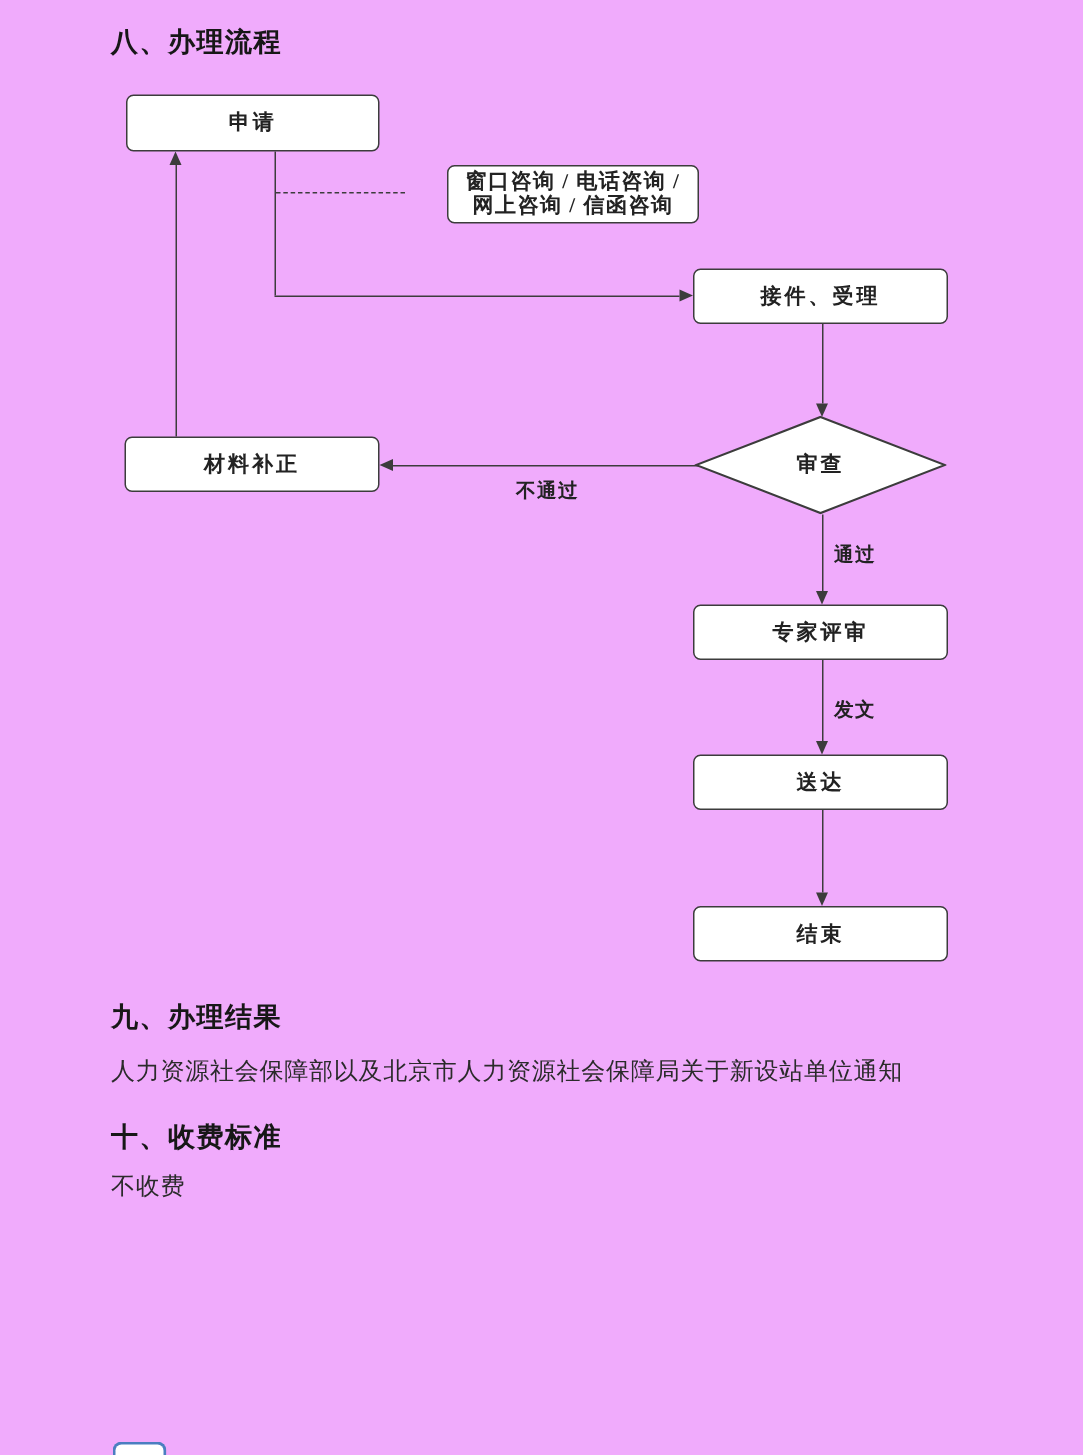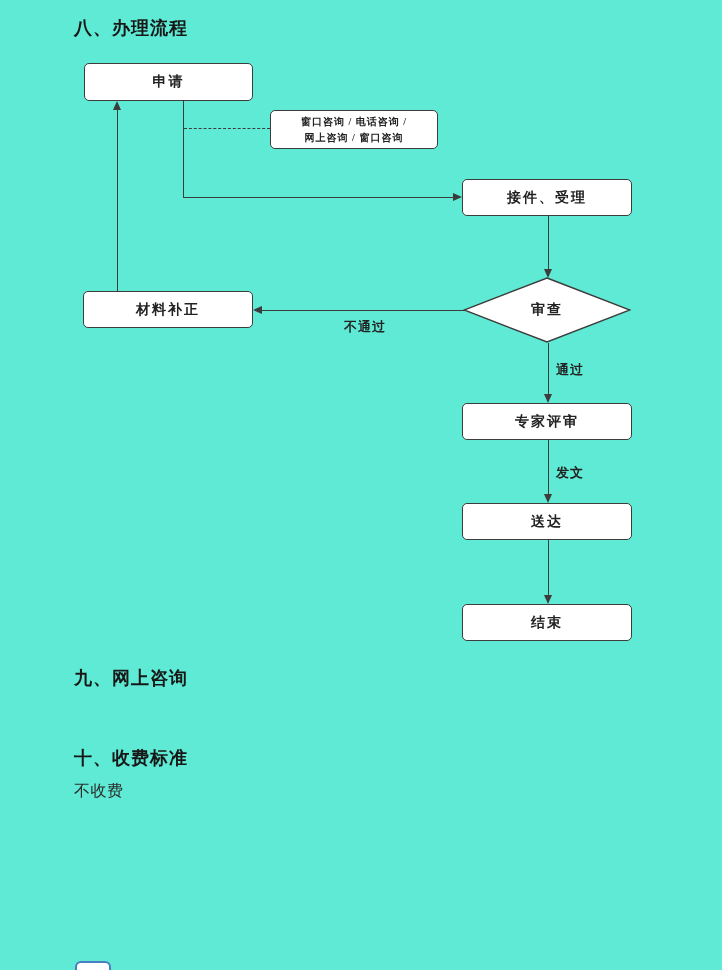--- a/index.html
+++ b/index.html
@@ -1,37 +1,37 @@
 <!DOCTYPE html>
 <html><head>
 <meta charset="utf-8">
 <style>
   html,body{margin:0;padding:0;background:#fff;}
   .page{
-    position:relative;width:722px;height:970px;background:#5eead4;
+    position:relative;width:722px;height:970px;background:#f0abfc;
     font-family:"Liberation Serif","DejaVu Serif",serif;color:#222;overflow:hidden;
   }
   .heading{
     position:absolute;left:74px;
     font-family:"Liberation Sans","DejaVu Sans",sans-serif;
     font-weight:bold;font-size:18px;color:#171717;letter-spacing:1px;white-space:nowrap;
   }
   .body-text{
     position:absolute;left:74px;
     font-family:"Liberation Serif","DejaVu Serif",serif;
     font-size:16px;color:#2b2b2b;letter-spacing:0.5px;white-space:nowrap;
   }
   
   .node{
     position:absolute;border:1.4px solid #3c3c3c;border-radius:5px;background:#fff;
     display:flex;align-items:center;justify-content:center;
     font-size:14px;color:#222;letter-spacing:2px;font-weight:600;
     box-sizing:border-box;text-align:center;
   }
-  .node.small{font-size:10px;letter-spacing:1px;line-height:16px;flex-direction:column;font-weight:600;}
+  .node.small{font-size:14px;letter-spacing:1px;line-height:16px;flex-direction:column;font-weight:600;margin-left:28px;}
   .vline{position:absolute;width:1px;background:#3c3c3c;}
   .hline{position:absolute;height:1px;background:#3c3c3c;}
   .dashline{position:absolute;height:0;border-top:1px dashed #3c3c3c;}
   .arrow-up{position:absolute;width:0;height:0;border-left:4px solid transparent;border-right:4px solid transparent;border-bottom:9px solid #3c3c3c;}
   .arrow-down{position:absolute;width:0;height:0;border-left:4px solid transparent;border-right:4px solid transparent;border-top:9px solid #3c3c3c;}
   .arrow-right{position:absolute;width:0;height:0;border-top:4px solid transparent;border-bottom:4px solid transparent;border-left:9px solid #3c3c3c;}
   .arrow-left{position:absolute;width:0;height:0;border-top:4px solid transparent;border-bottom:4px solid transparent;border-right:9px solid #3c3c3c;}
   .edge-label{
     position:absolute;font-size:13px;color:#222;letter-spacing:1px;font-weight:600;
     font-family:"Liberation Serif","DejaVu Serif",serif;white-space:nowrap;
@@ -53,21 +53,21 @@
 <div class="page">
 
   <div class="heading" style="top:16px;">八、办理流程</div>
 
   <div>
 
     <div class="node" style="left:84px;top:63px;width:169px;height:38px;">申请</div>
 
     <div class="node small" style="left:270px;top:110px;width:168px;height:39px;">
       <div>窗口咨询 / 电话咨询 /</div>
-      <div>网上咨询 / 窗口咨询</div>
+      <div>网上咨询 / 信函咨询</div>
     </div>
 
     <div class="node" style="left:462px;top:179px;width:170px;height:37px;">接件、受理</div>
 
     <svg class="diamond-svg" width="168" height="66" viewBox="0 0 168 66">
       <polygon points="84,1 167,33 84,65 1,33" fill="#ffffff" stroke="#3c3c3c" stroke-width="1.4"></polygon>
     </svg>
     <div class="diamond-label">审查</div>
 
     <div class="node" style="left:83px;top:291px;width:170px;height:37px;">材料补正</div>
@@ -101,21 +101,22 @@
 
     <div class="vline" style="left:548px;top:440px;height:54px;"></div>
     <div class="arrow-down" style="left:544px;top:494px;"></div>
     <div class="edge-label" style="left:556px;top:464px;">发文</div>
 
     <div class="vline" style="left:548px;top:540px;height:55px;"></div>
     <div class="arrow-down" style="left:544px;top:595px;"></div>
 
   </div>
 
-  <div class="heading" style="top:666px;">九、网上咨询</div>
+  <div class="heading" style="top:666px;">九、办理结果</div>
+  <div class="body-text" style="top:704px;">人力资源社会保障部以及北京市人力资源社会保障局关于新设站单位通知</div>
 
   <div class="heading" style="top:746px;">十、收费标准</div>
   <div class="body-text" style="top:781px;">不收费</div>
 
 
   <div class="next-page-peek"></div>
 
 </div>
 
 </body></html>

